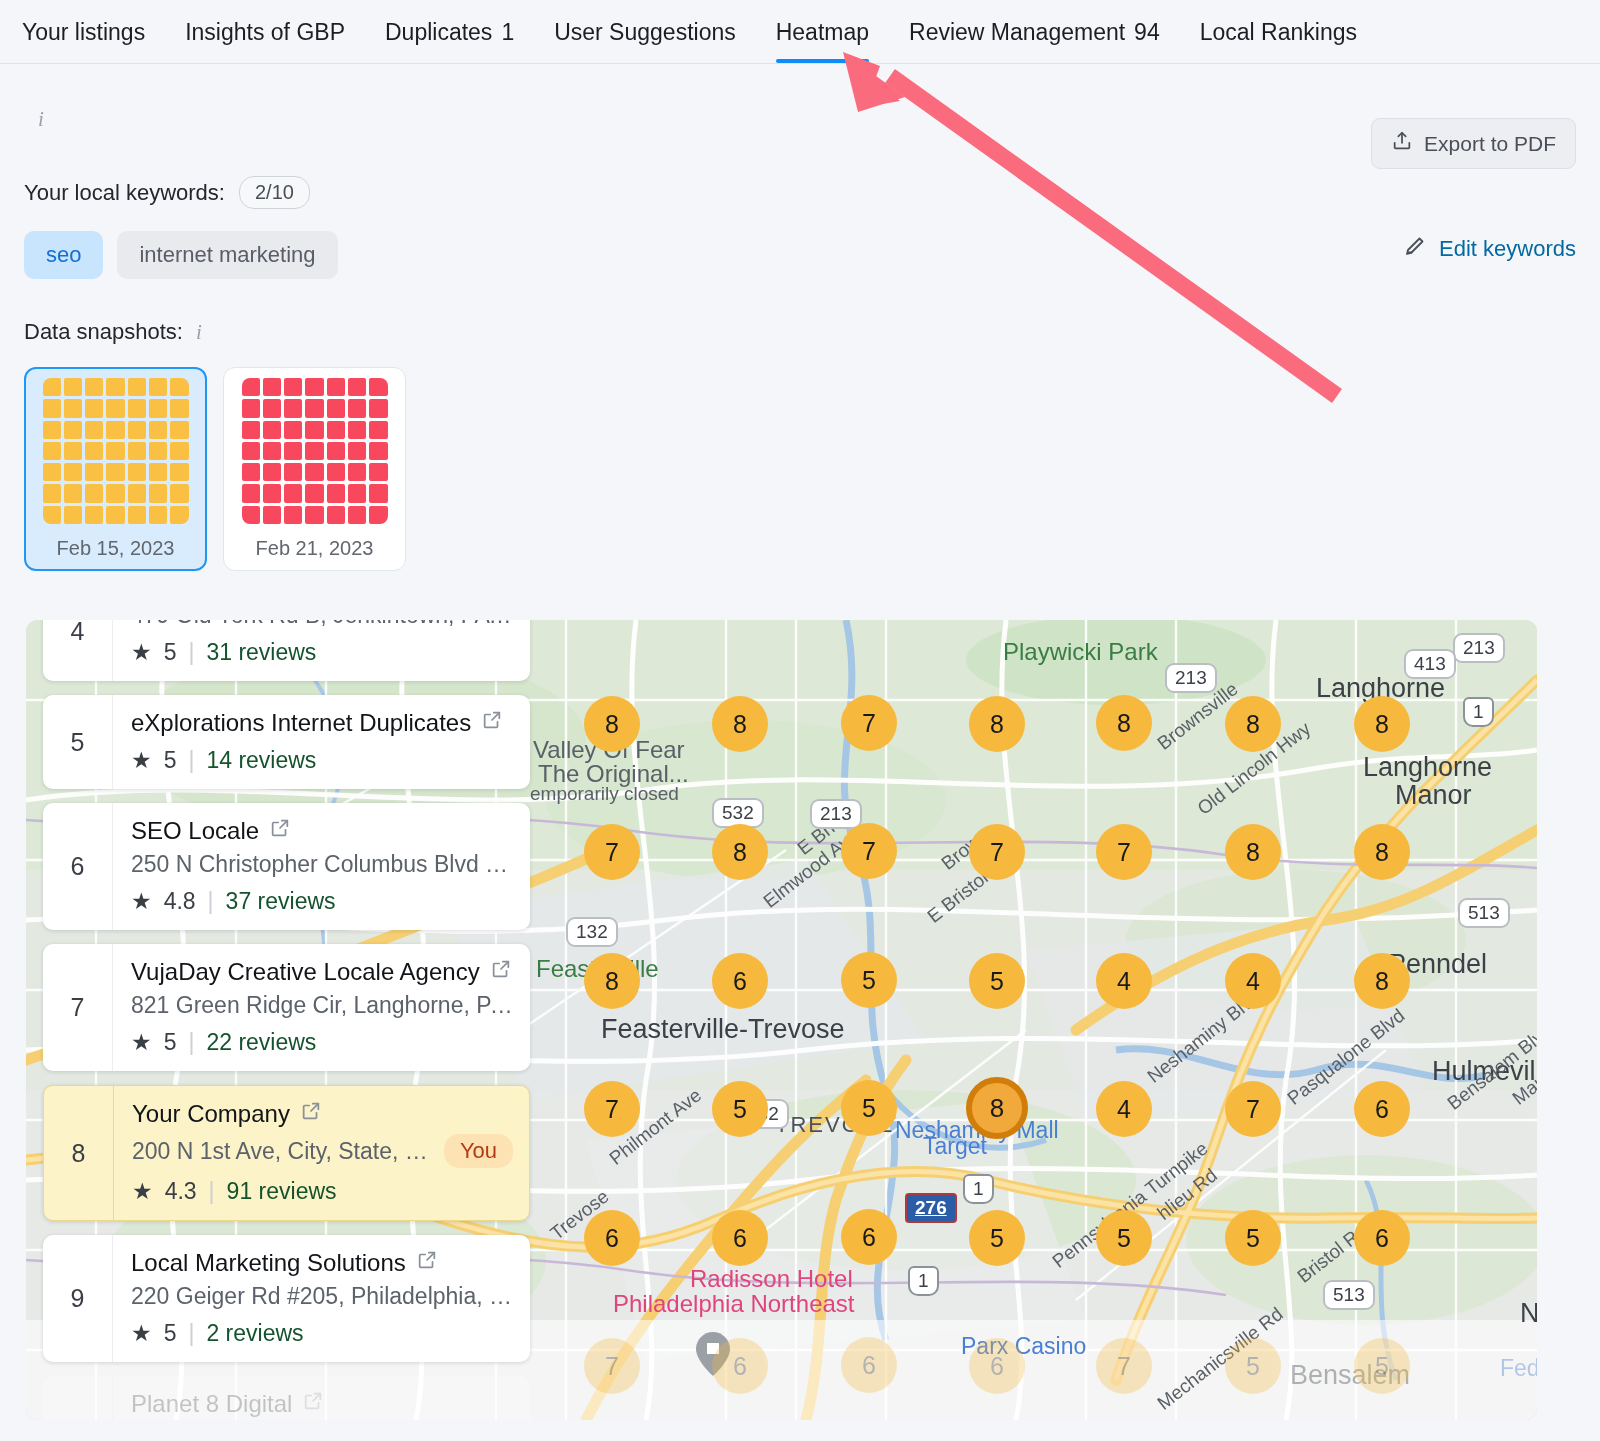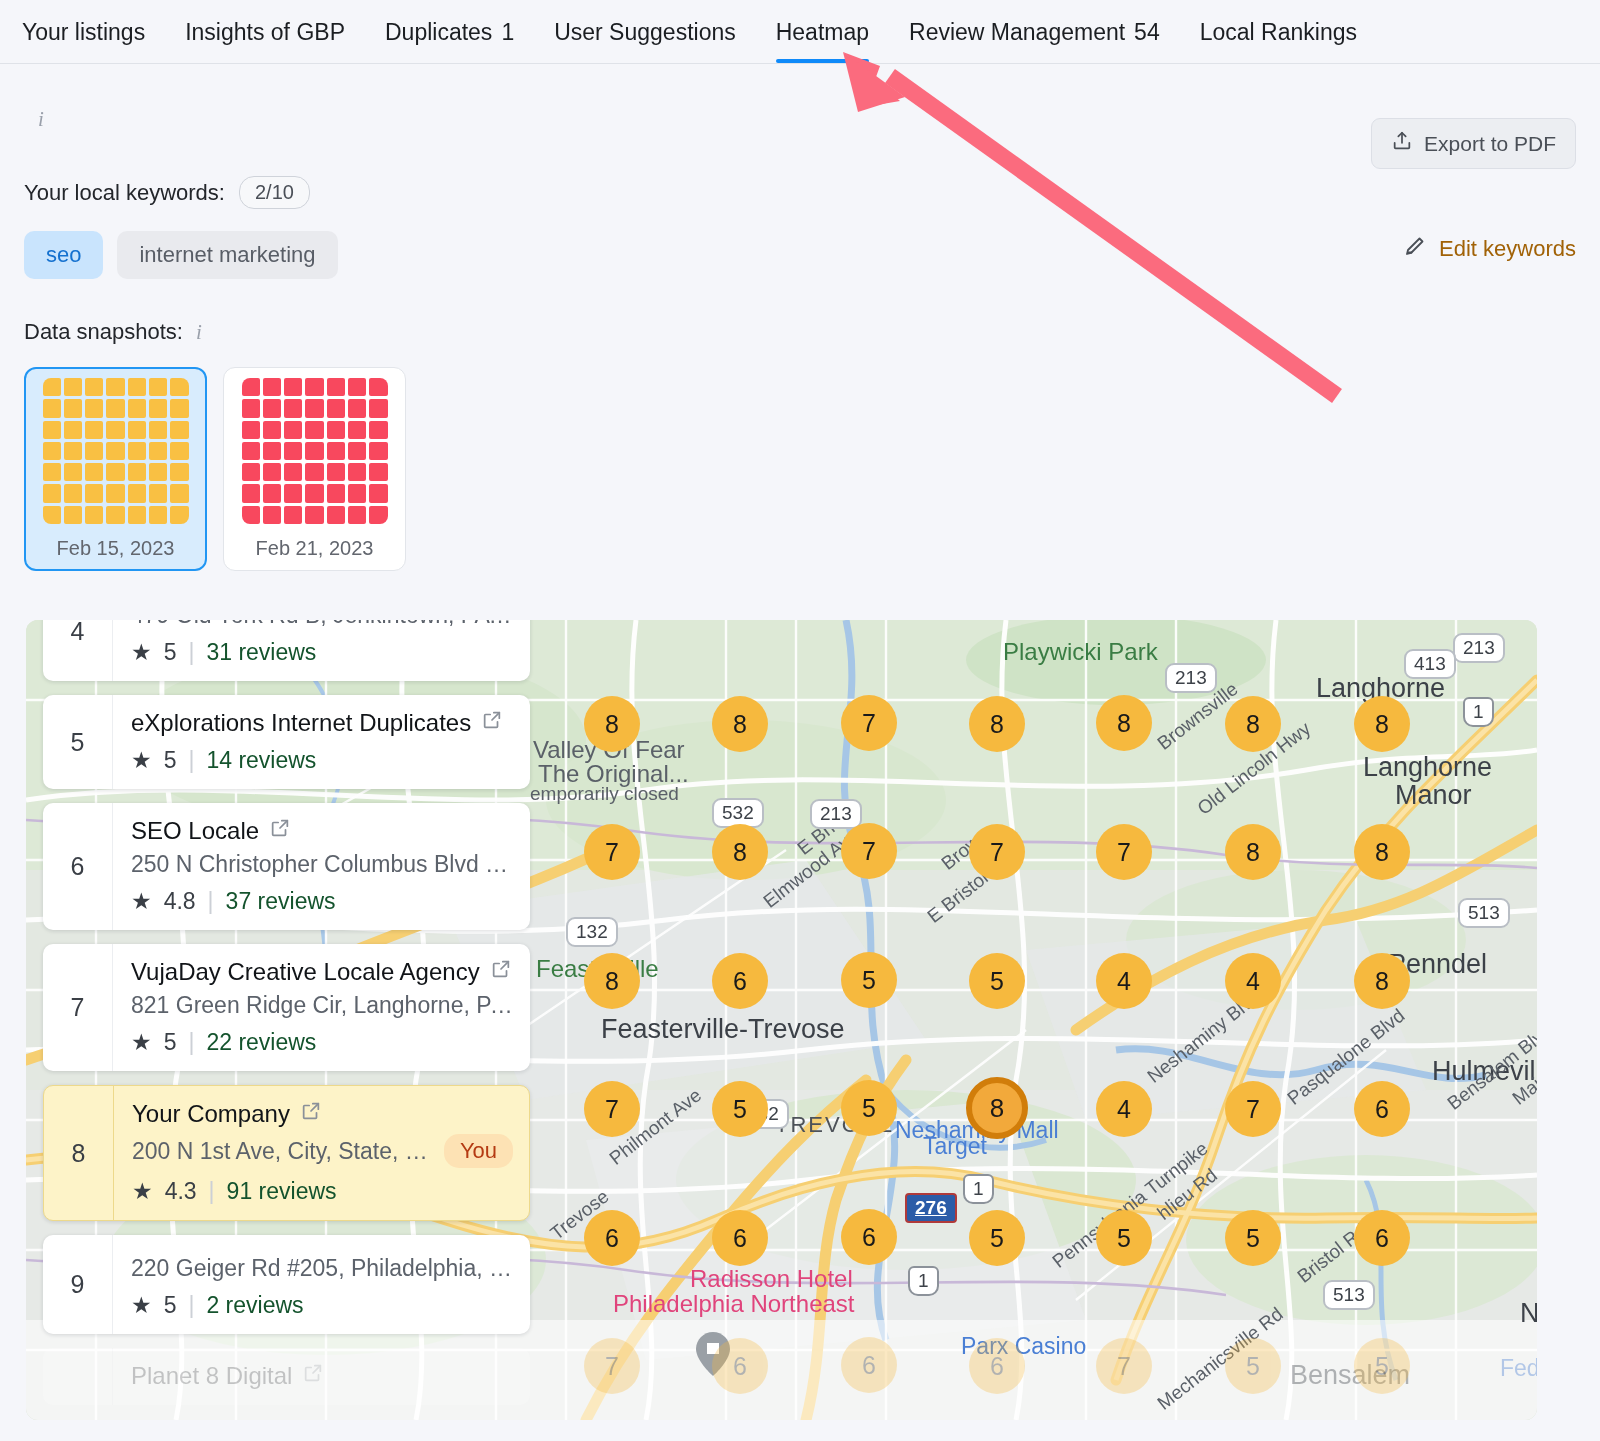--- a/index.html
+++ b/index.html
@@ -104,21 +104,21 @@
     padding: 11px 22px;
     font-size: 22px;
     cursor: pointer;
     white-space: nowrap;
   }
   .chip.sel { background: #c9e4fd; color: #1571cf; }
   .chip.unsel { background: #e9eaee; color: #585d66; }
   .edit-kw {
     position: absolute; right: 0; top: 3px;
     display: flex; align-items: center; gap: 12px;
-    font-size: 22px; color: #a16207; cursor: pointer;
+    font-size: 22px; color: #0369a1; cursor: pointer;
   }
 
   .snap-label-row {
     display: flex; align-items: center; gap: 13px;
     margin-top: 40px;
   }
   .snap-label { font-size: 22px; color: #23262b; }
 
   .snaps { display: flex; gap: 16px; margin-top: 22px; }
   .snap {
@@ -301,21 +301,21 @@
       <span class="cnt">1</span>
     </div>
     <div class="tab">
       <span>User Suggestions</span>
     </div>
     <div class="tab active">
       <span>Heatmap</span>
     </div>
     <div class="tab">
       <span>Review Management</span>
-      <span class="cnt">54</span>
+      <span class="cnt">94</span>
     </div>
     <div class="tab">
       <span>Local Rankings</span>
     </div>
   </div>
 
 <div class="page">
   <div class="title-row">
     <div class="info-i">i</div>
   </div>
@@ -740,20 +740,28 @@
             <span class="star">★</span>
             <span>4.3</span>
             <span class="sep">|</span>
             <span class="rev">91 reviews</span>
           </div>
         </div>
       </div>
       <div class="lcard">
         <div class="lrank">9</div>
         <div class="lbody">
+          <div class="lname">
+            <span>Local Marketing Solutions</span>
+            <span class="ext"><svg width="22" height="22" viewBox="0 0 24 24" fill="none" stroke="#8a9099" stroke-width="1.9" stroke-linecap="round" stroke-linejoin="round">
+                <path d="M14 4h6v6"></path>
+                <path d="M20 4l-8 8"></path>
+                <path d="M18 14v5a1 1 0 0 1-1 1H5a1 1 0 0 1-1-1V7a1 1 0 0 1 1-1h5"></path>
+              </svg></span>
+          </div>
           <div class="laddr">
             <span style="overflow: hidden; text-overflow: ellipsis; white-space: nowrap;">220 Geiger Rd #205, Philadelphia, PA 19115</span>
           </div>
           <div class="lrate">
             <span class="star">★</span>
             <span>5</span>
             <span class="sep">|</span>
             <span class="rev">2 reviews</span>
           </div>
         </div>

